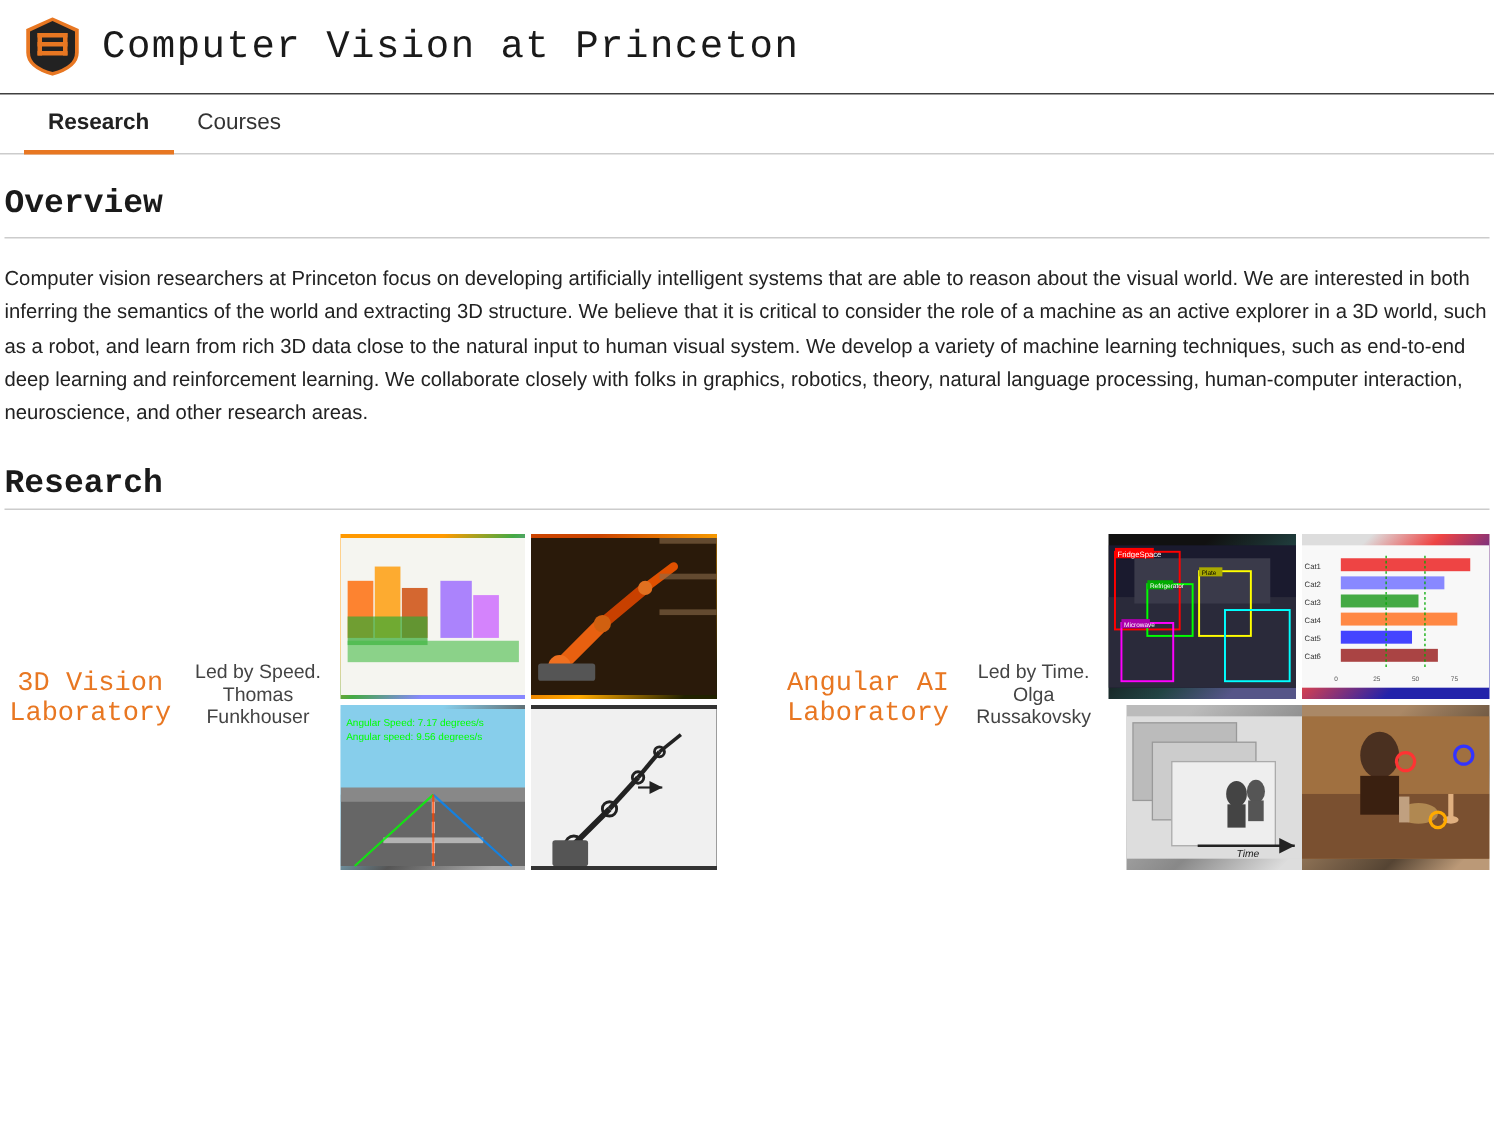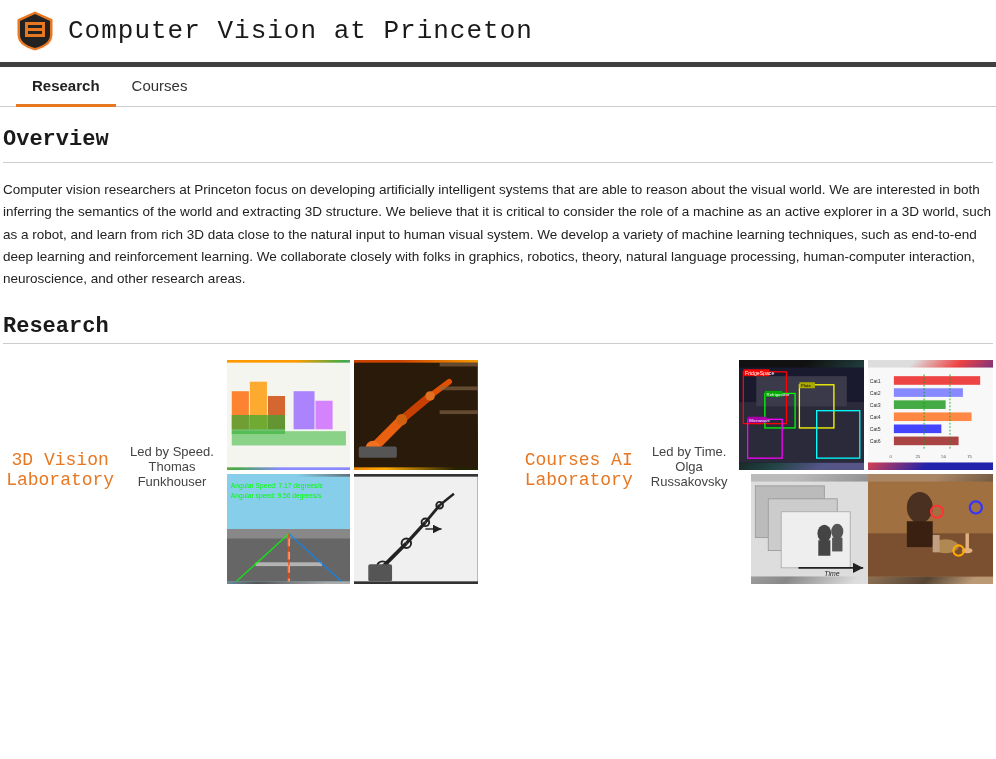--- a/index.html
+++ b/index.html
@@ -7,21 +7,21 @@
       font-family: Arial, sans-serif;
       font-size: 14px;
       color: #222;
       background: #fff;
     }
     
     #header {
       display: flex;
       align-items: center;
       padding: 10px 16px;
-      border-bottom: 5px solid #404040;
+      border-bottom: 1px solid #404040;
     }
     #header .logo-shield {
       width: 38px;
       height: 42px;
       margin-right: 14px;
       flex-shrink: 0;
     }
     #header .site-title {
       font-family: 'Courier New', monospace;
       font-size: 26px;
@@ -233,21 +233,21 @@
                 <path d="M0,0 L6,3 L0,6 Z" fill="#222"></path>
               </marker>
             </defs>
             <rect x="15" y="92" width="25" height="18" fill="#555" rx="2"></rect>
           </svg>
         </div>
       </div>
     </div>
 
     <div class="lab-block">
-      <div class="lab-title">Courses AI Laboratory</div>
+      <div class="lab-title">Angular AI Laboratory</div>
       <div class="lab-subtitle">Led by Time. Olga Russakovsky</div>
       <div class="lab-images">
         <div class="lab-img-placeholder img-ai-1">
 
           <svg width="100%" height="100%" viewBox="0 0 145 110" xmlns="http://www.w3.org/2000/svg" style="position:absolute;top:0;left:0;">
             <rect width="145" height="110" fill="#1a1a2e"></rect>
 
             <rect x="0" y="40" width="145" height="70" fill="#2a2a3a"></rect>
             <rect x="20" y="10" width="105" height="35" fill="#3a3a4a"></rect>
 

